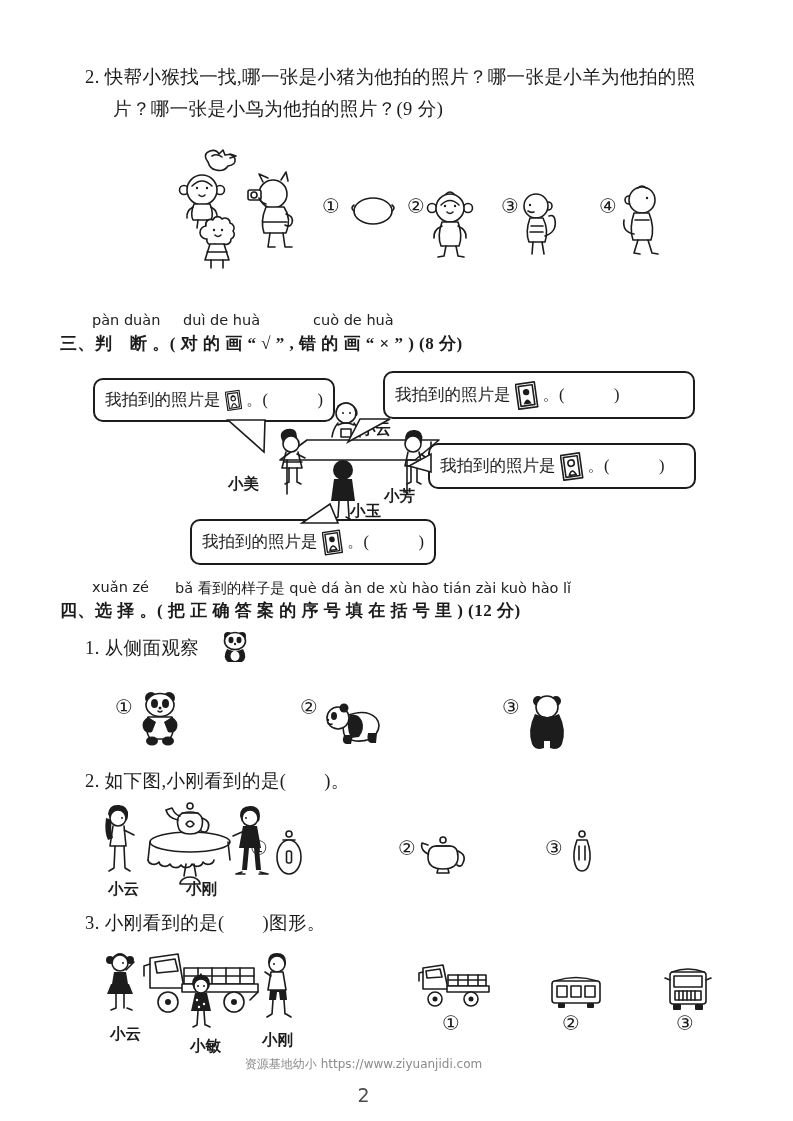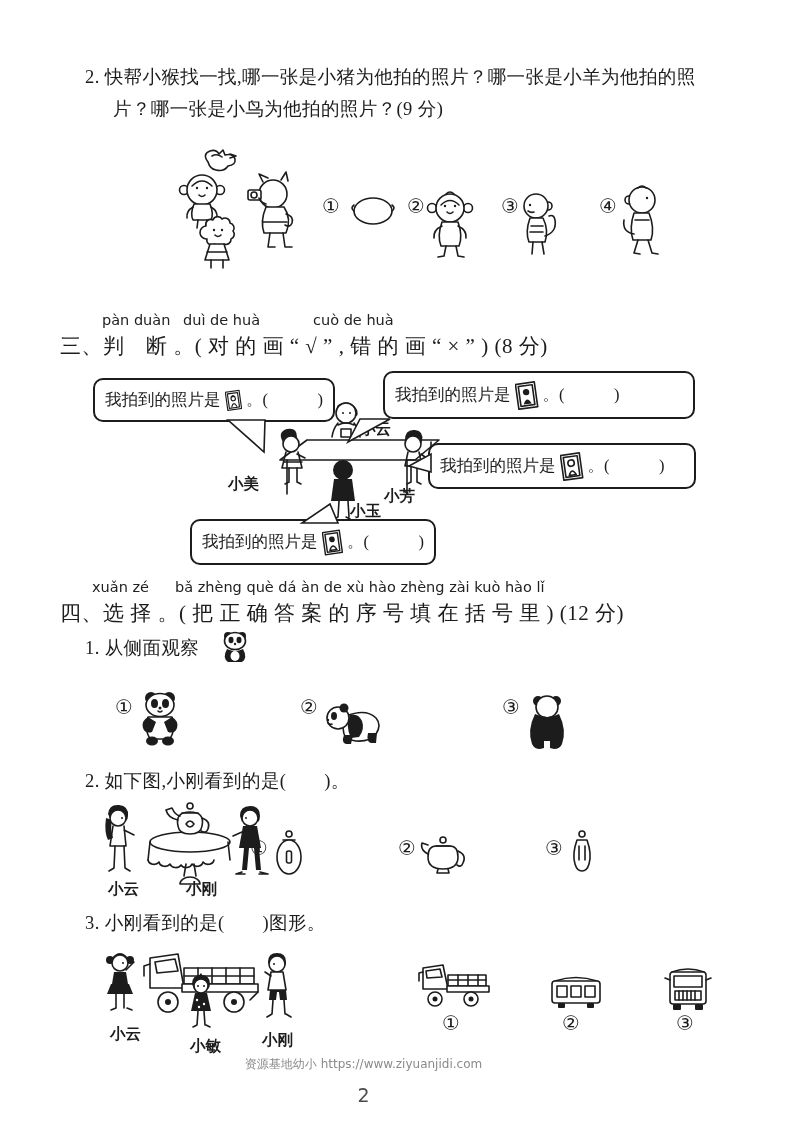--- a/index.html
+++ b/index.html
@@ -1,21 +1,21 @@
 <!DOCTYPE html>
 <html><head>
 <meta charset="utf-8">
 <style>
   html,body{margin:0;padding:0;background:#fff;}
   #page{position:relative;width:727px;height:1121px;background:#fff;overflow:hidden;
         font-family:"Liberation Serif","DejaVu Sans",serif;color:#1c1c1c;}
   .abs{position:absolute;}
   .qtext{font-size:18.5px;letter-spacing:0.4px;white-space:nowrap;}
   .pinyin{font-size:14.5px;font-family:"DejaVu Sans",sans-serif;white-space:nowrap;color:#222;}
-  .heading{font-size:21px;font-weight:400;letter-spacing:0.5px;white-space:nowrap;}
+  .heading{font-size:17px;font-weight:700;letter-spacing:0.5px;white-space:nowrap;}
   .mark{font-size:20px;font-family:"DejaVu Sans",sans-serif;line-height:1;}
   .name{font-size:15.5px;font-weight:700;white-space:nowrap;}
   .bubble{display:flex;align-items:center;gap:4px;padding:0 10px;box-sizing:border-box;
           border:2px solid #1c1c1c;border-radius:10px;background:#fff;font-size:16.5px;
           white-space:nowrap;z-index:2;}
   .tail{z-index:3;}
   svg.line .s{stroke:#1c1c1c;stroke-width:1.6;fill:none;stroke-linecap:round;stroke-linejoin:round;}
   svg.line .sf{stroke:#1c1c1c;stroke-width:1.6;fill:#fff;stroke-linecap:round;stroke-linejoin:round;}
   svg.line .f{fill:#1c1c1c;stroke:none;}
   .footer-site{width:100%;text-align:center;font-family:"DejaVu Sans",sans-serif;
@@ -102,21 +102,21 @@
     <circle class="sf" cx="26" cy="20" r="13"></circle>
     <path class="s" d="M22,8 q4,-4 8,0"></path>
     <circle class="f" cx="31" cy="18" r="1.2"></circle>
     <path class="sf" d="M18,33 q-5,15 -1,27 l18,0 q4,-12 -2,-27 z"></path>
     <path class="s" d="M19,40 l14,0"></path>
     <path class="s" d="M22,60 l-4,13 l6,1 m8,-14 l4,13 l6,1"></path>
     <path class="s" d="M18,54 q-12,-2 -10,-14"></path>
   </svg>
 
 
-  <div class="abs pinyin" style="left:92px;top:312px;margin-left:10px;">pàn duàn</div>
+  <div class="abs pinyin" style="left:92px;top:312px;">pàn duàn</div>
   <div class="abs pinyin" style="left:183px;top:312px;">duì de huà</div>
   <div class="abs pinyin" style="left:313px;top:312px;">cuò de huà</div>
   <div class="abs heading" style="left:60px;top:332px;">三、判　断 。( 对 的 画 “ √ ” , 错 的 画 “ × ” ) (8 分)</div>
 
   <svg class="abs line" style="left:255px;top:396px;z-index:1;" width="195" height="130" viewBox="0 0 195 130">
     <path class="f" d="M82,10 q10,-8 18,1 q4,4 2,9 l-3,-1 q-8,-6 -14,-2 z"></path>
     <circle class="sf" cx="91" cy="17" r="10"></circle>
     <circle class="f" cx="88" cy="17" r="1"></circle>
       <circle class="f" cx="95" cy="17" r="1"></circle>
     <path class="s" d="M83,27 q-5,6 -6,14 M99,27 q5,6 6,14 M83,29 q8,-4 16,0"></path>
@@ -202,21 +202,21 @@
   <svg class="abs tail" style="left:290px;top:500px;" width="55" height="26">
     <polygon points="12,23 48,23 40,4" fill="#fff" stroke="#1c1c1c" stroke-width="1.6"></polygon>
   </svg>
 
   <div class="abs name" style="left:228px;top:474px;">小美</div>
   <div class="abs name" style="left:360px;top:419px;">小云</div>
   <div class="abs name" style="left:384px;top:486px;font-family:Liberation Serif, serif;">小芳</div>
   <div class="abs name" style="left:350px;top:501px;">小玉</div>
 
   <div class="abs pinyin" style="left:92px;top:579px;">xuǎn zé</div>
-  <div class="abs pinyin" style="left:175px;top:579px;">bǎ zhèng què dá àn de xù hào zhèng zài kuò hào lǐ</div>
+  <div class="abs pinyin" style="left:175px;top:579px;">bǎ 看到的样子是 què dá àn de xù hào tián zài kuò hào lǐ</div>
   <div class="abs heading" style="left:60px;top:599px;">四、选 择 。( 把 正 确 答 案 的 序 号 填 在 括 号 里 ) (12 分)</div>
 
   <div class="abs" style="left:85px;top:630px;display:flex;align-items:center;gap:20px;">
     <span class="qtext">1. 从侧面观察</span>
     <svg class="line" width="32" height="34" viewBox="0 0 32 34">
       <circle class="f" cx="9" cy="6" r="4"></circle>
         <circle class="f" cx="23" cy="6" r="4"></circle>
       <ellipse class="sf" cx="16" cy="11" rx="10.5" ry="8.5"></ellipse>
       <ellipse class="f" cx="12" cy="10" rx="2.5" ry="3.3"></ellipse>
         <ellipse class="f" cx="20" cy="10" rx="2.5" ry="3.3"></ellipse>

